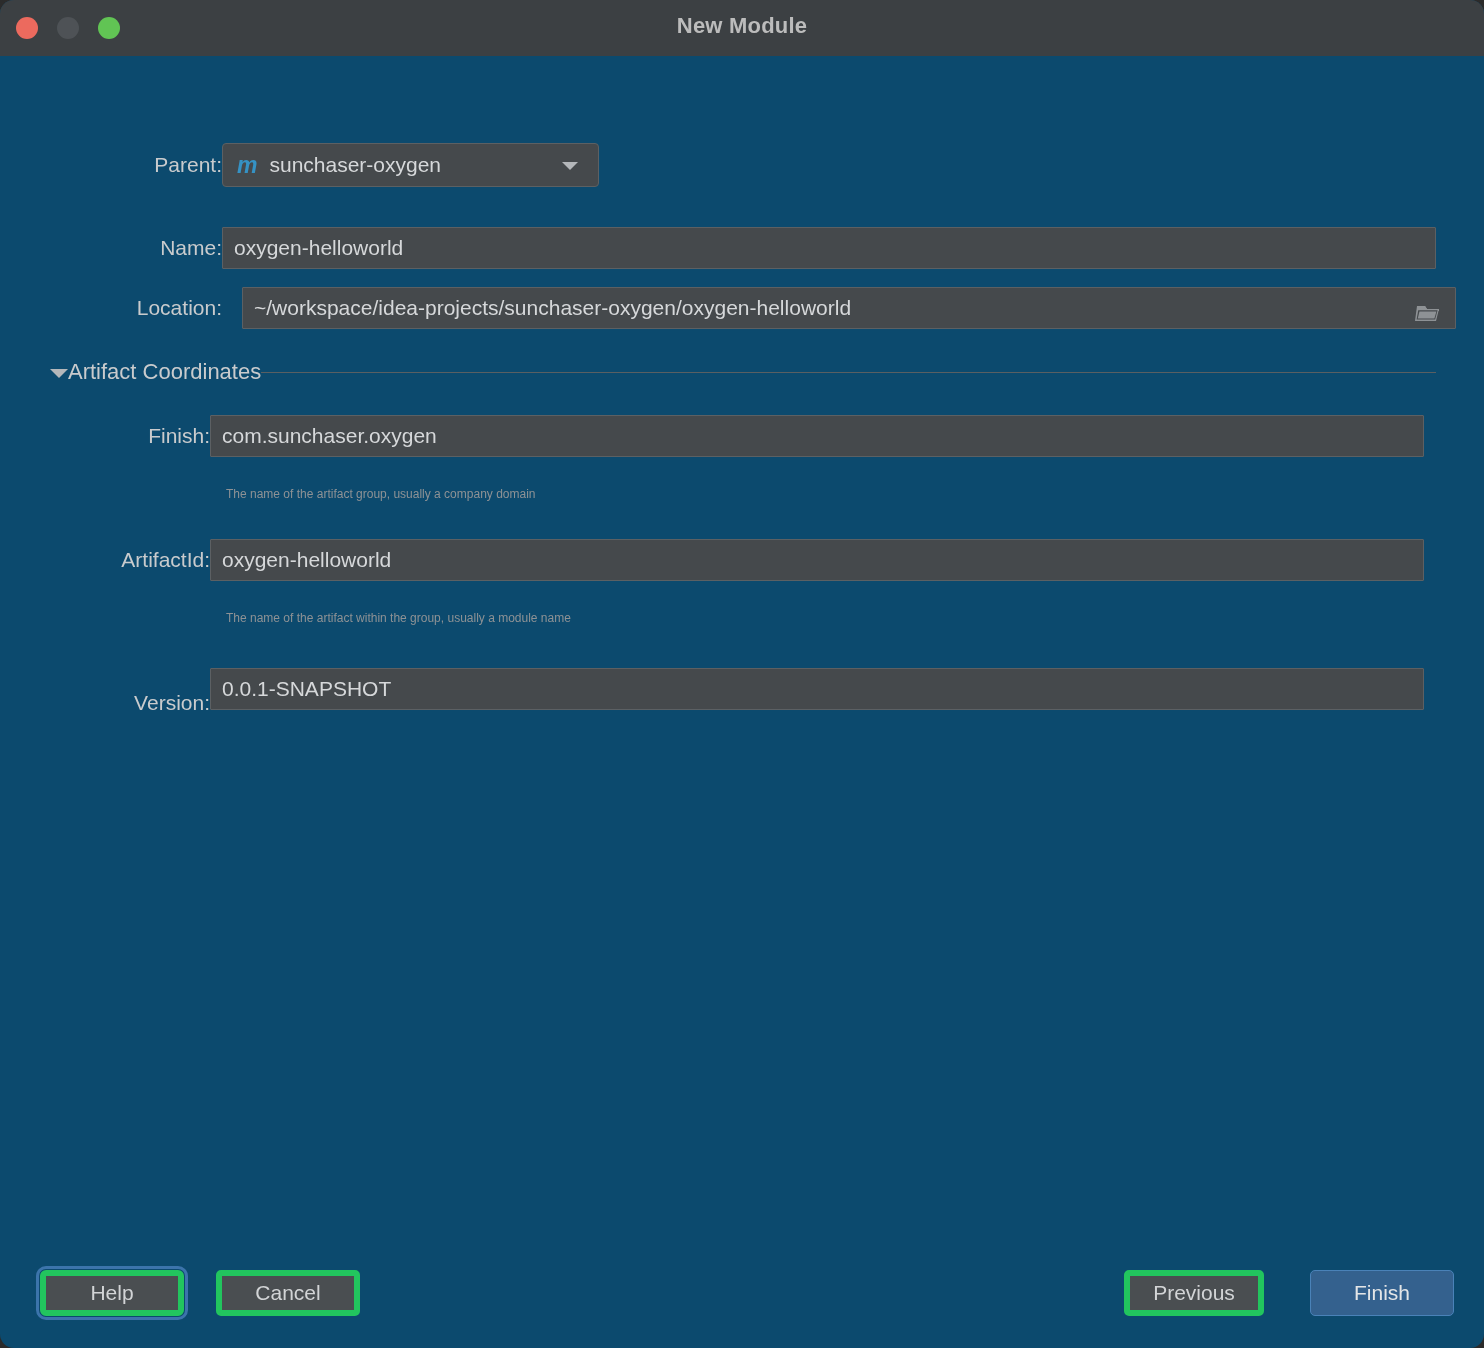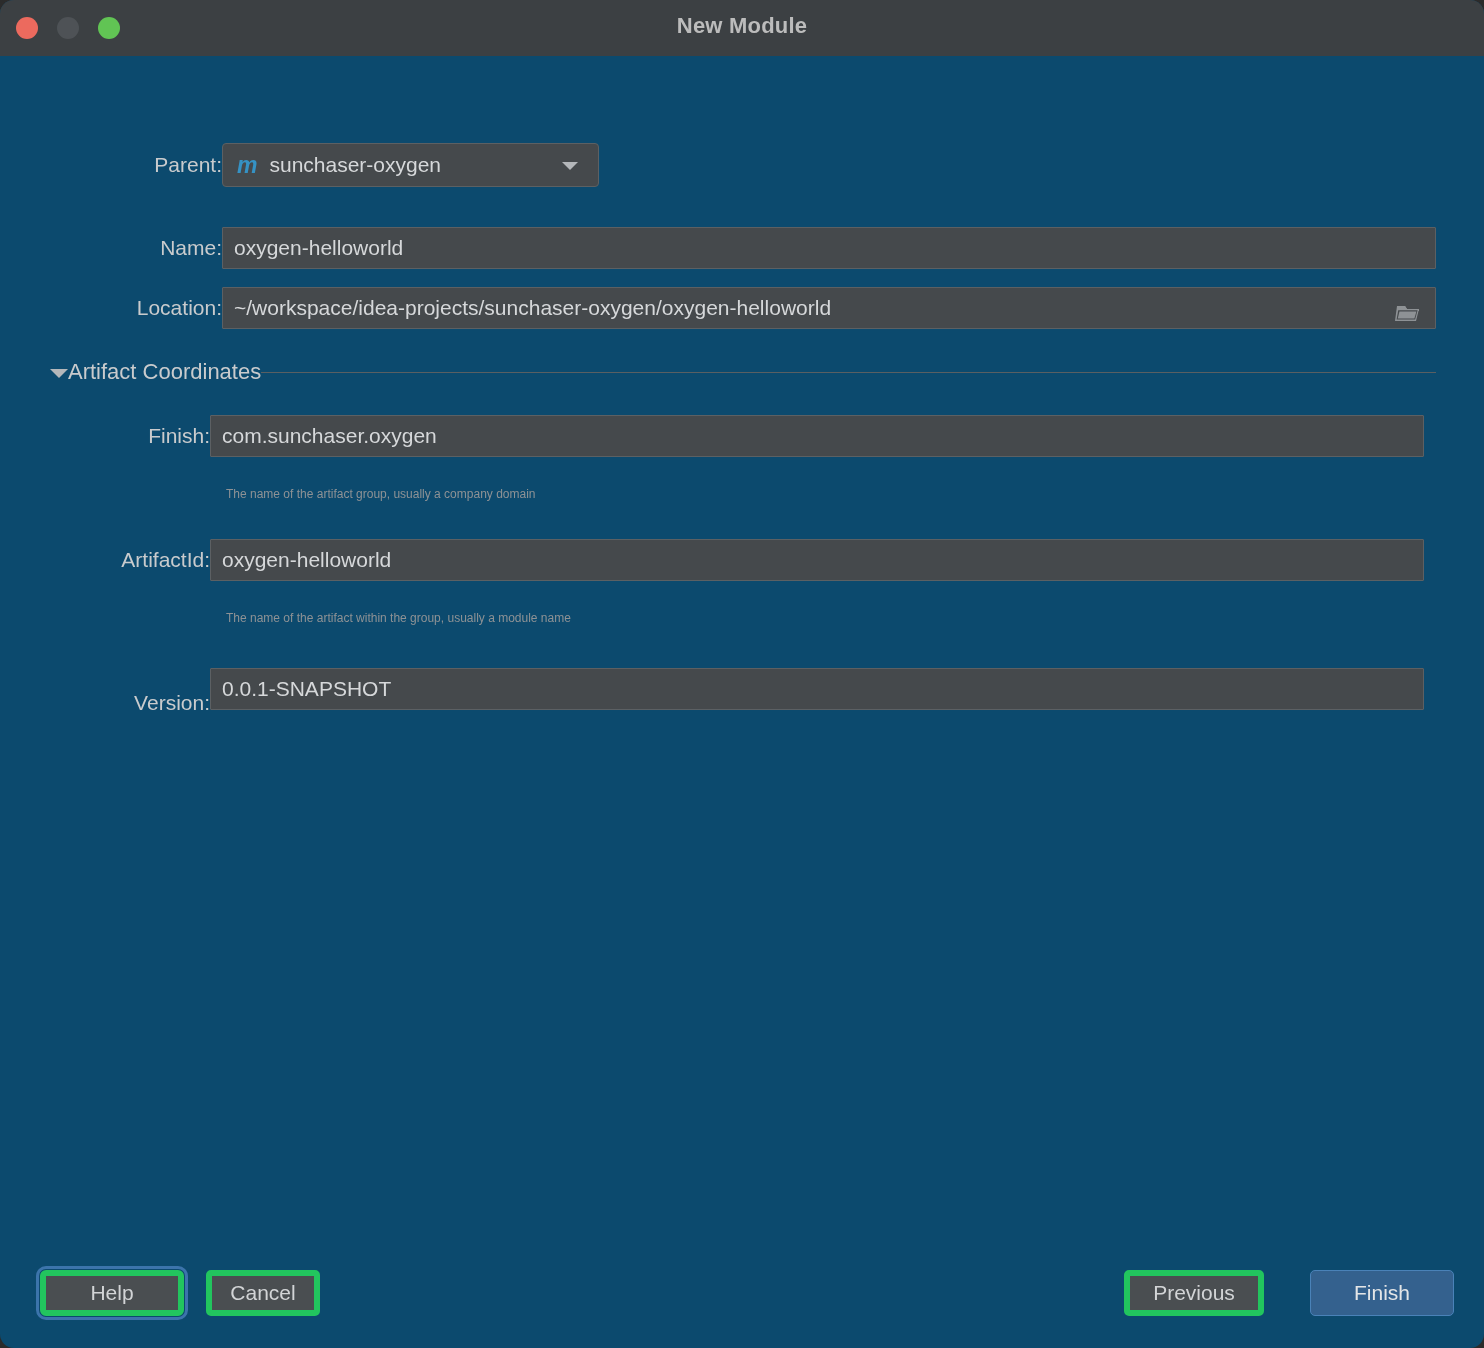--- a/index.html
+++ b/index.html
@@ -126,21 +126,21 @@
     border-right: 8px solid transparent;
     border-top: 8px solid #b4b7ba;
   }
 
   
   #name-row { left: 50px; top: 159px; margin-top: 12px; }
   #name-label { width: 172px; }
   #name-field { width: 1214px; }
 
   
-  #location-row { left: 50px; top: 231px; }
+  #location-row { left: 50px; top: 231px; gap: 20px; }
   #location-label { width: 172px; }
   #location-field { width: 1214px; position: relative; }
   .folder-btn {
     position: absolute;
     right: 14px;
     top: 50%;
     margin-top: -11px;
     width: 26px; height: 22px;
   }
 
@@ -218,21 +218,21 @@
     cursor: default;
     top: 18px;
   }
   #help-button {
     left: 40px;
     width: 144px;
     outline: 3px solid #3c74ab;
     outline-offset: 1px;
     border-radius: 6px;
   }
-  #cancel-button { left: 206px; width: 114px; }
+  #cancel-button { left: 216px; width: 144px; }
   #previous-button { left: 1124px; width: 140px; }
   #finish-button {
     left: 1310px;
     width: 144px;
     background: #34618e;
     border: 1px solid #4a82b8;
     color: #e3e5e7;
   }
 </style>
 </head>

